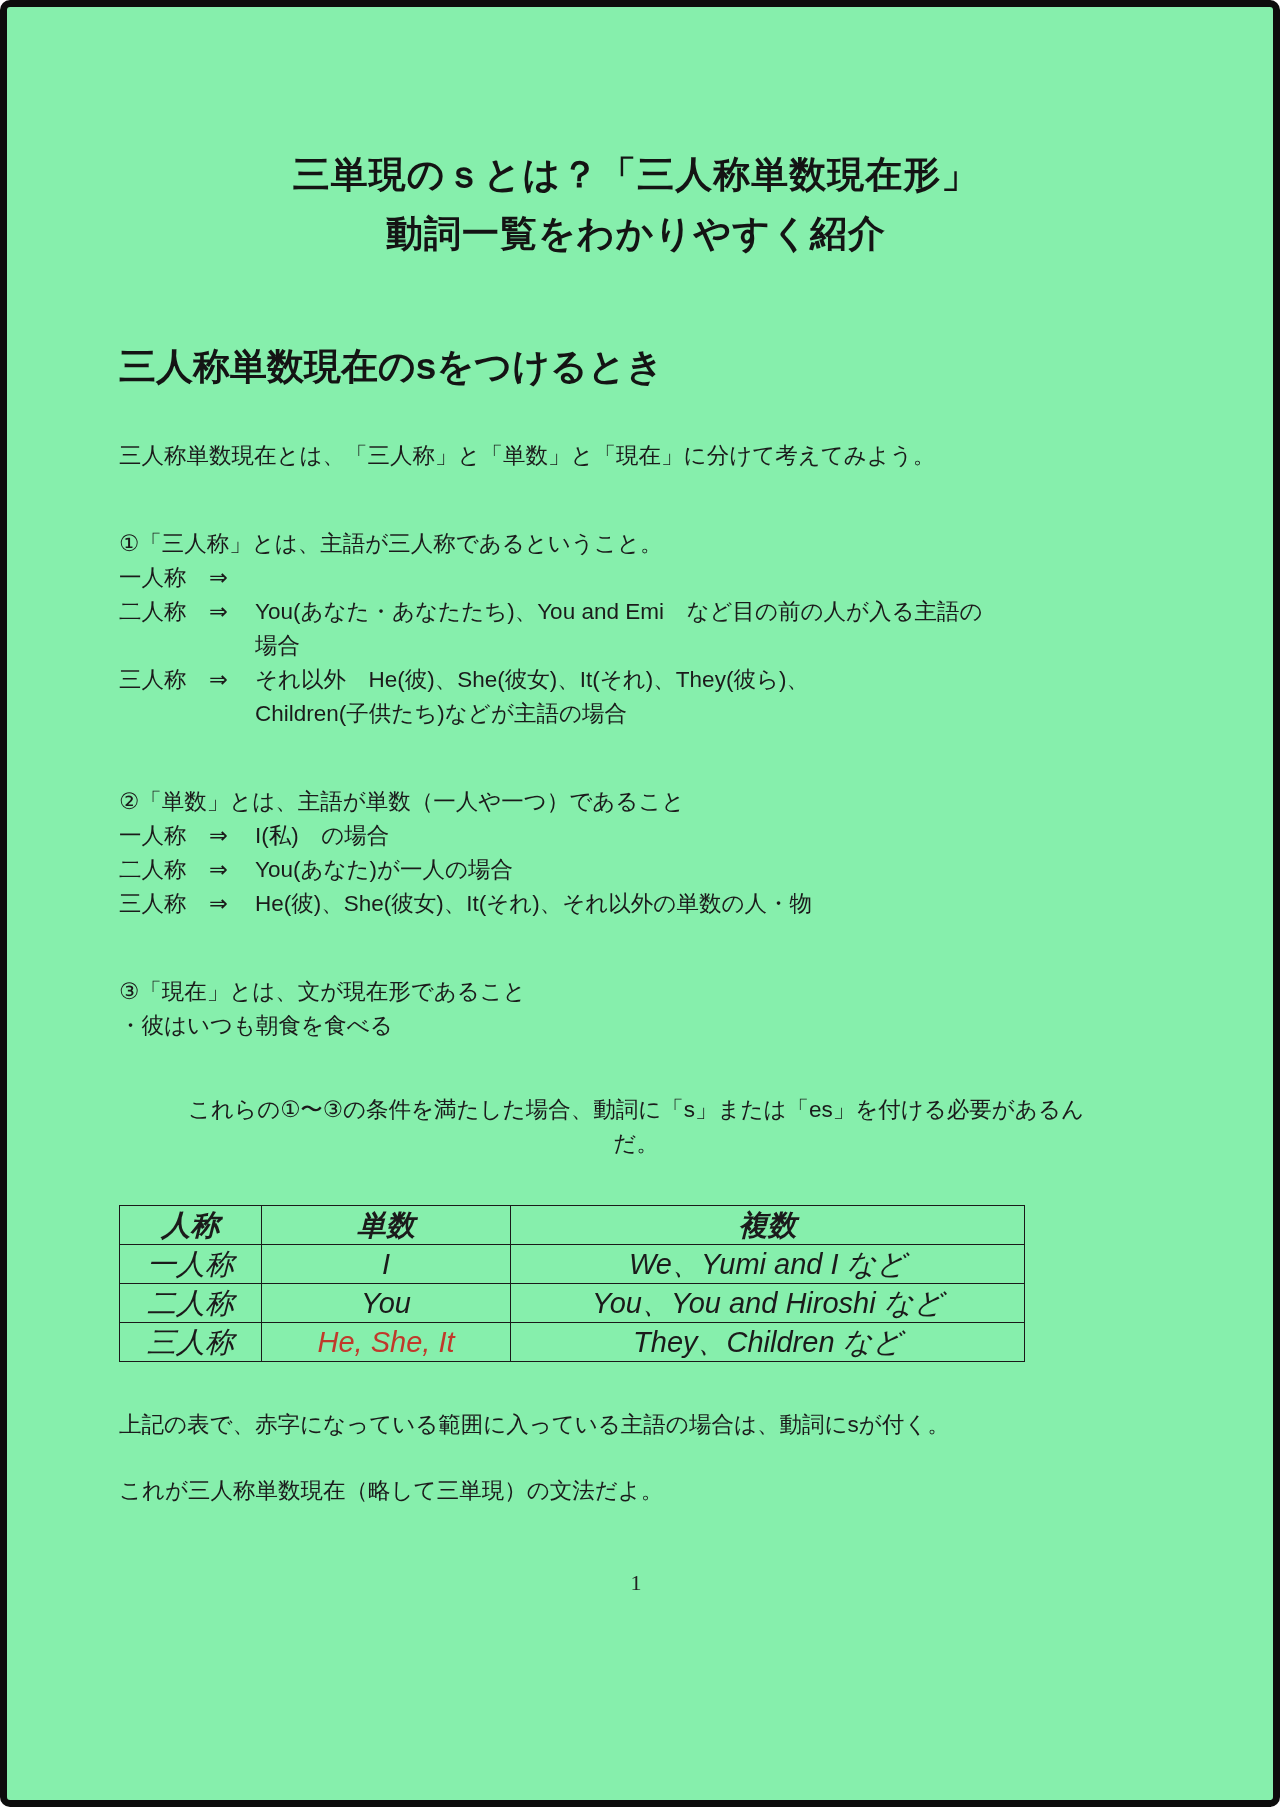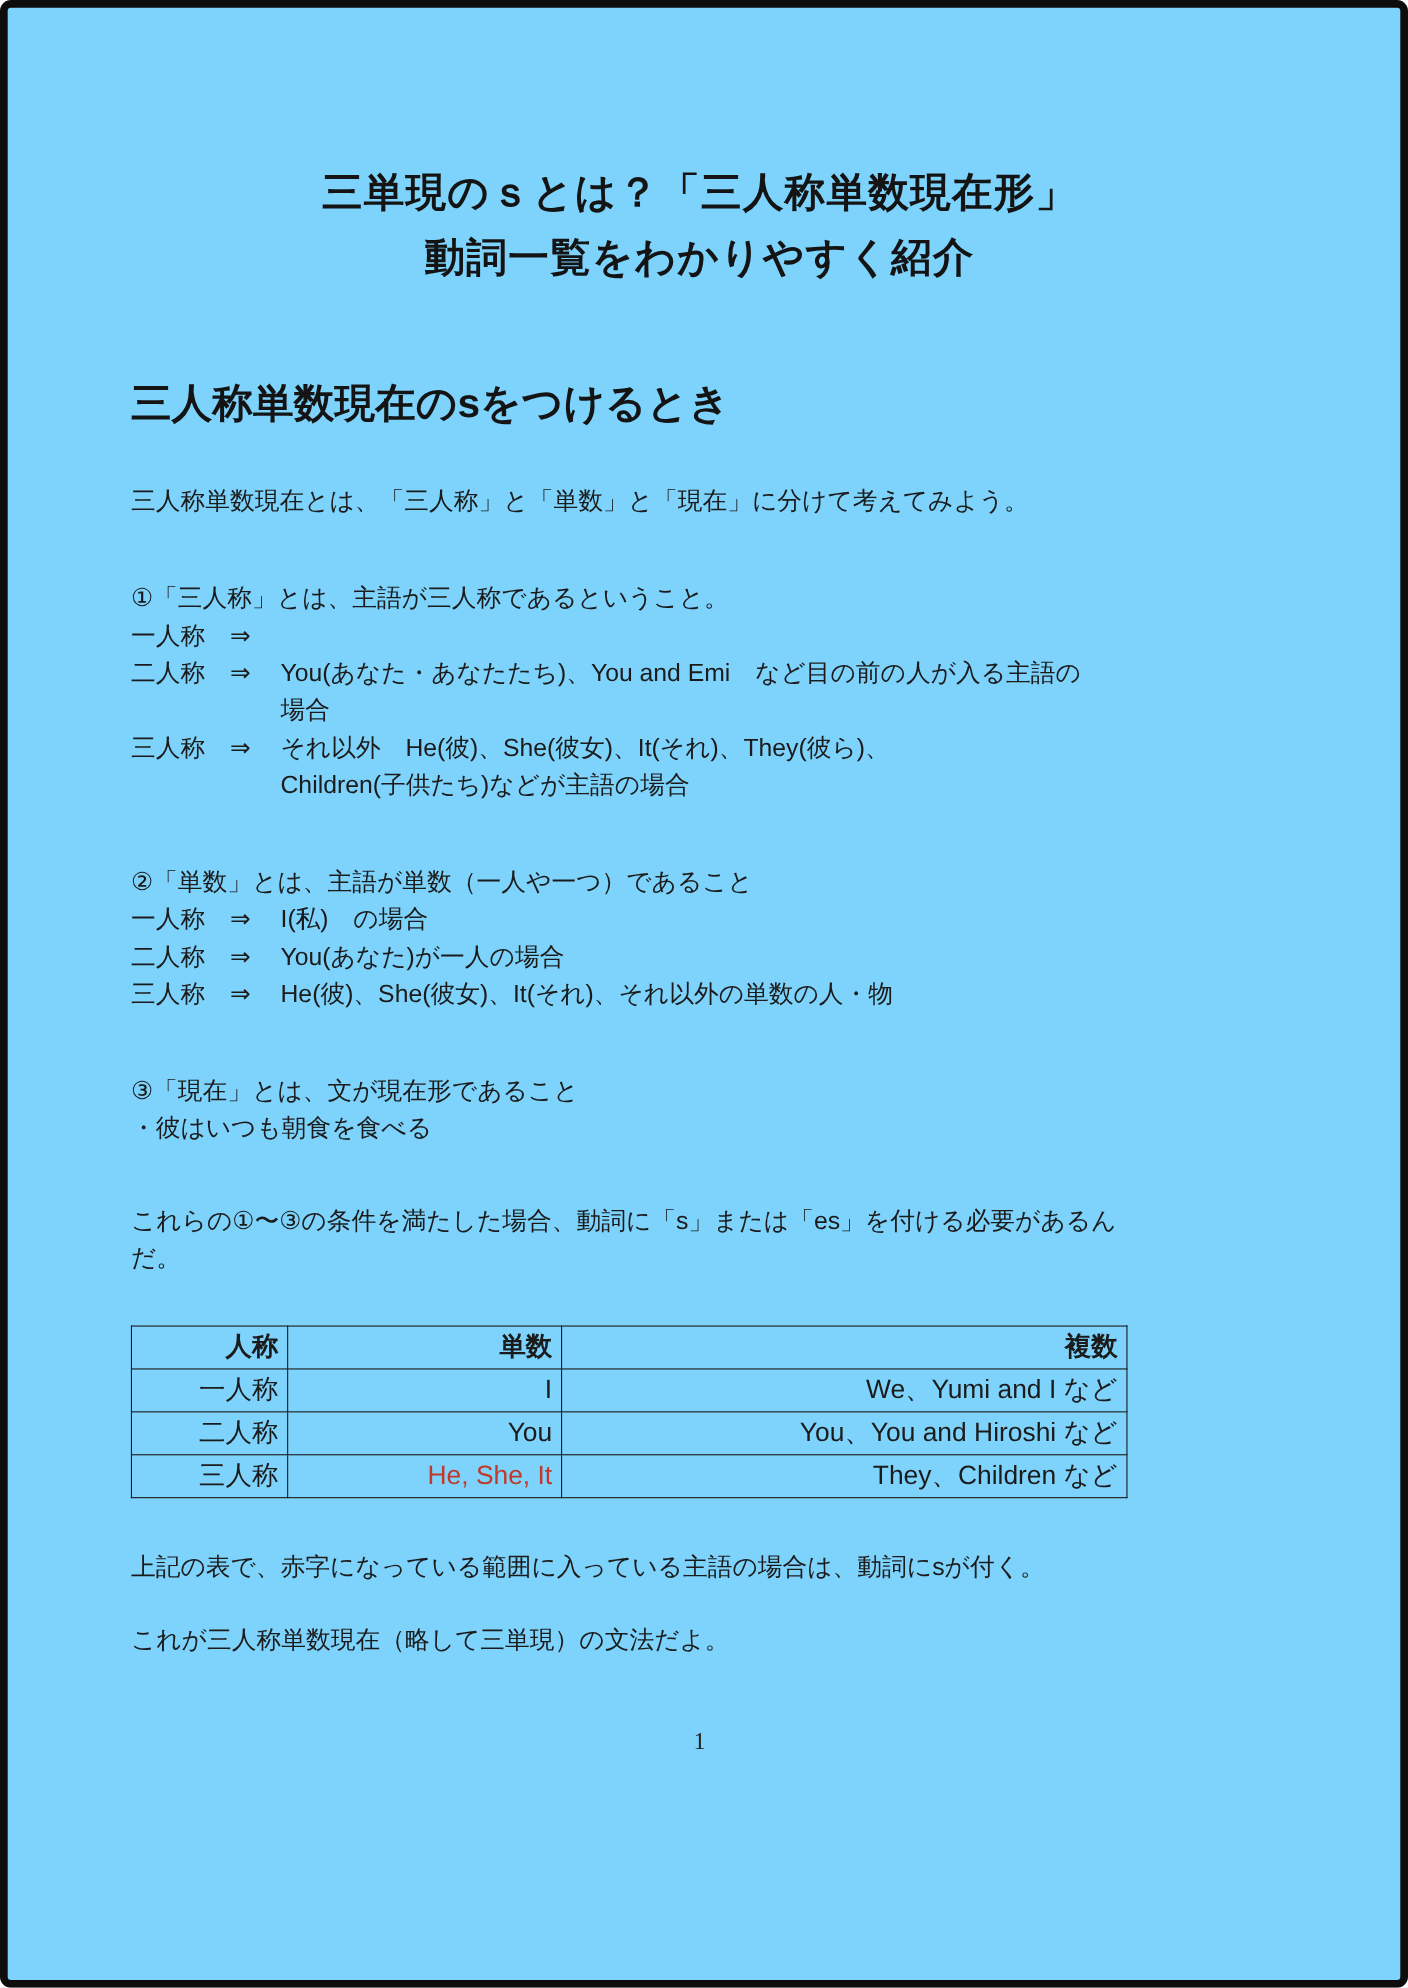--- a/index.html
+++ b/index.html
@@ -8,21 +8,21 @@
     width: 1280px;
     height: 1807px;
     font-family: "Liberation Sans", "DejaVu Sans", sans-serif;
     color: #1b1b1b;
   }
   .frame {
     width: 1280px;
     height: 1807px;
     border: 7px solid #0d0d0d;
     border-radius: 10px;
-    background: #7dd3fc;
+    background: #86efac;
     overflow: hidden;
   }
   .page {
     padding: 138px 120px 0 112px;
     font-size: 22.5px;
     line-height: 34px;
   }
   .title {
     text-align: center;
     font-size: 37px;
@@ -41,36 +41,37 @@
   }
   .body-text { white-space: pre-line; }
   .intro { margin-top: 48px; }
   .block { margin-top: 54px; }
   .block-heading { margin-bottom: 0; }
   .def-row { display: flex; }
   .def-label { flex: 0 0 90px; }
   .def-arrow { flex: 0 0 46px; }
   .def-text { flex: 1; white-space: pre-line; }
   .bullet-line { white-space: pre-line; }
-  .conclusion { margin-top: 50px; }
+  .conclusion { margin-top: 50px; text-align: center; }
   .grammar-table {
     margin-top: 44px;
     border-collapse: collapse;
     width: 906px;
     table-layout: fixed;
   }
   .grammar-table th, .grammar-table td {
     border: 1.5px solid #1a1a1a;
     padding: 2px 8px;
     height: 35px;
-    font-size: 24px;
-    text-align: right;
+    font-size: 29px;
+    text-align: center;
     vertical-align: middle;
     font-weight: normal;
     overflow: hidden;
+    font-style: italic;
   }
   .grammar-table th { font-weight: bold; }
   .col-person { width: 142px; }
   .col-singular { width: 249px; }
   .red-text { color: var(--red, #c0392b); }
   .note1 { margin-top: 46px; }
   .note2 { margin-top: 32px; }
   .page-number {
     margin-top: 58px;
     text-align: center;

